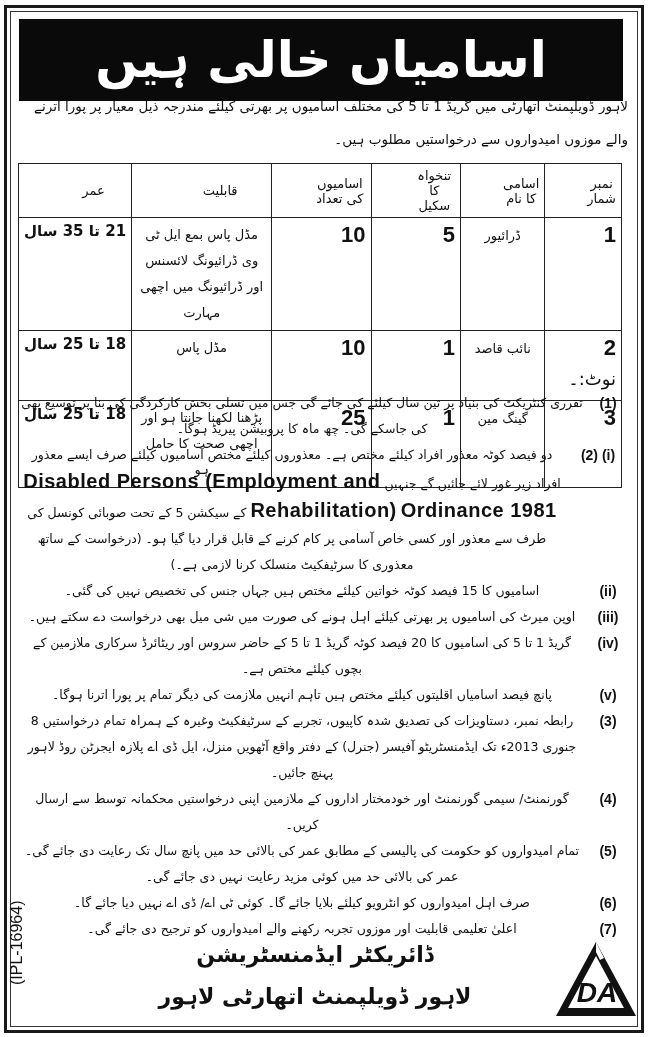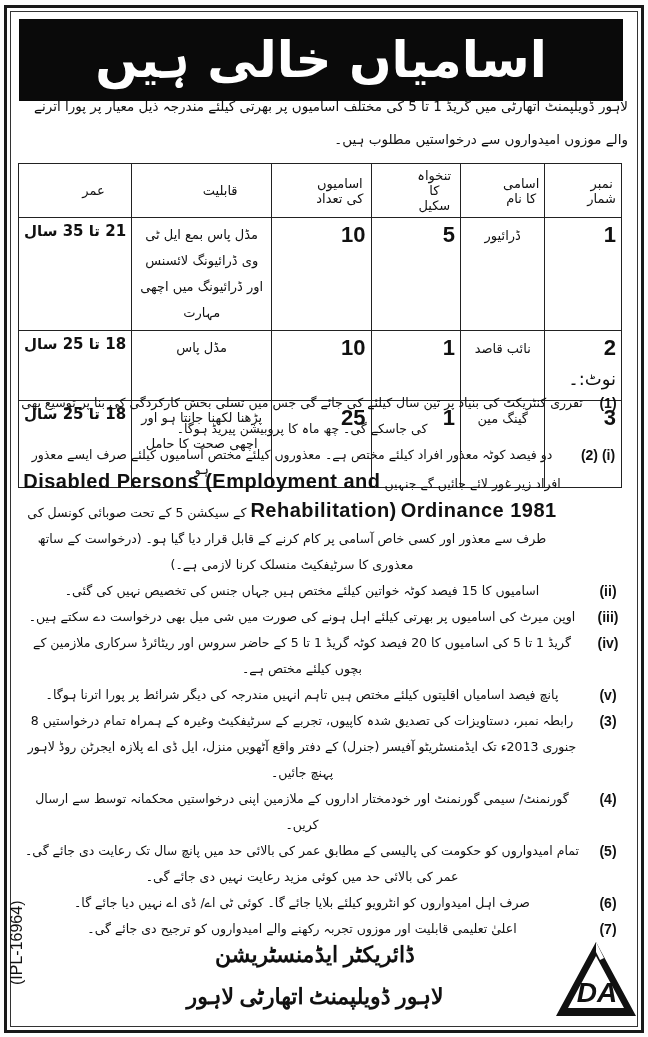--- a/index.html
+++ b/index.html
@@ -70,21 +70,20 @@
 
   .ipl-code {
     position: absolute; left: 8px; top: 985px; transform-origin: left top;
     transform: rotate(-90deg); font-family: "Liberation Sans", sans-serif;
     font-size: 16px; white-space: nowrap; color: #111;
   }
 
   .signature {
     position: absolute; left: 150px; top: 935px; width: 330px; text-align: center;
     direction: rtl;
-    font-family: Liberation Serif, serif;
   }
   .signature .line1 { font-size: 22px; font-weight: bold; line-height: 40px; }
   .signature .line2 { font-size: 22px; font-weight: bold; line-height: 44px; }
 
   .logo {
     position: absolute; left: 554px; top: 940px; width: 84px; height: 78px;
   }
 </style>
 </head>
 <body>
@@ -160,21 +159,21 @@
   <div class="note sub">
     <span class="marker">(iii)</span>
     <span class="body">اوپن میرٹ کی اسامیوں پر بھرتی کیلئے اہل ہونے کی صورت میں شی میل بھی درخواست دے سکتے ہیں۔</span>
   </div>
   <div class="note sub">
     <span class="marker">(iv)</span>
     <span class="body">گریڈ 1 تا 5 کی اسامیوں کا 20 فیصد کوٹہ گریڈ 1 تا 5 کے حاضر سروس اور ریٹائرڈ سرکاری ملازمین کے بچوں کیلئے مختص ہے۔</span>
   </div>
   <div class="note sub">
     <span class="marker">(v)</span>
-    <span class="body">پانچ فیصد اسامیاں اقلیتوں کیلئے مختص ہیں تاہم انہیں مندرجہ کی دیگر شرائط پر پورا اترنا ہوگا۔</span>
+    <span class="body">پانچ فیصد اسامیاں اقلیتوں کیلئے مختص ہیں تاہم انہیں ملازمت کی دیگر تمام پر پورا اترنا ہوگا۔</span>
   </div>
   <div class="note">
     <span class="marker">(3)</span>
     <span class="body">رابطہ نمبر، دستاویزات کی تصدیق شدہ کاپیوں، تجربے کے سرٹیفکیٹ وغیرہ کے ہمراہ تمام درخواستیں 8 جنوری 2013ء تک ایڈمنسٹریٹو آفیسر (جنرل) کے دفتر واقع آٹھویں منزل، ایل ڈی اے پلازہ ایجرٹن روڈ لاہور پہنچ جائیں۔</span>
   </div>
   <div class="note">
     <span class="marker">(4)</span>
     <span class="body">گورنمنٹ/ سیمی گورنمنٹ اور خودمختار اداروں کے ملازمین اپنی درخواستیں محکمانہ توسط سے ارسال کریں۔</span>
   </div>
   <div class="note">

